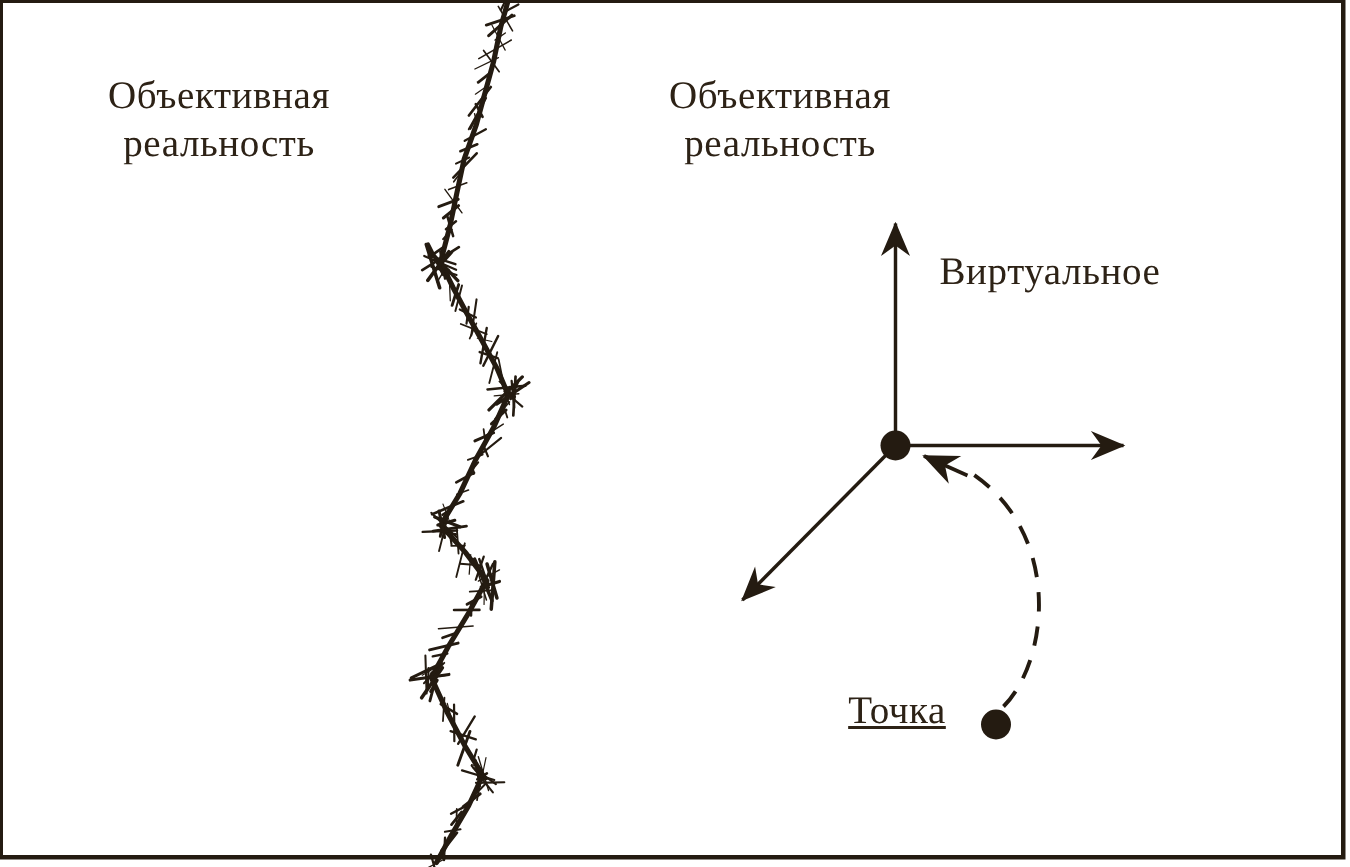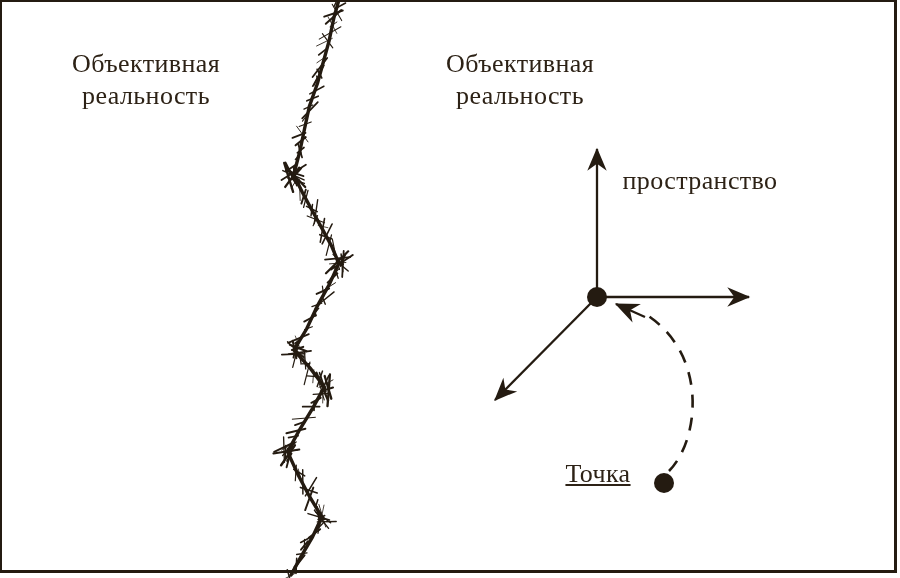--- a/index.html
+++ b/index.html
@@ -204,20 +204,20 @@
     <div>Объективная</div>
     <div>реальность</div>
   </div>
 
   <div class="lbl" style="left:410px;top:48px;width:220px;">
     <div>Объективная</div>
     <div>реальность</div>
   </div>
 
   <div class="lbl" style="left:590px;top:165px;width:220px;">
-    <div>пространство</div>
+    <div>Виртуальное</div>
   </div>
 
   <div class="lbl" style="left:488px;top:458px;width:220px;text-decoration:underline;">
     <div>Точка</div>
   </div>
 
 </div>
 
 </body></html>

